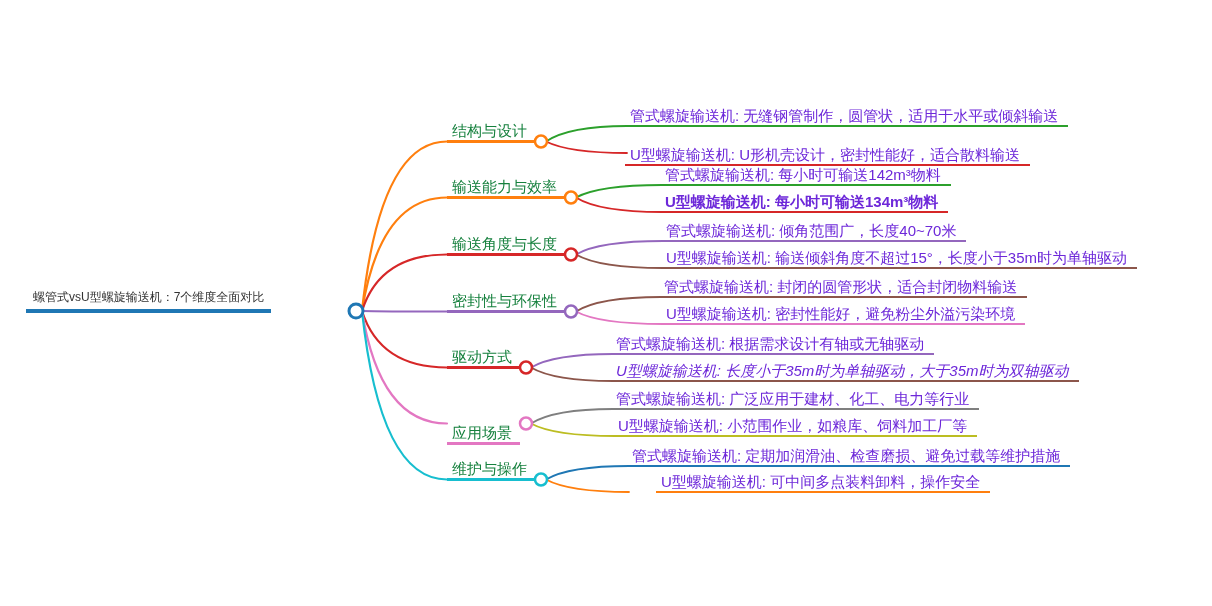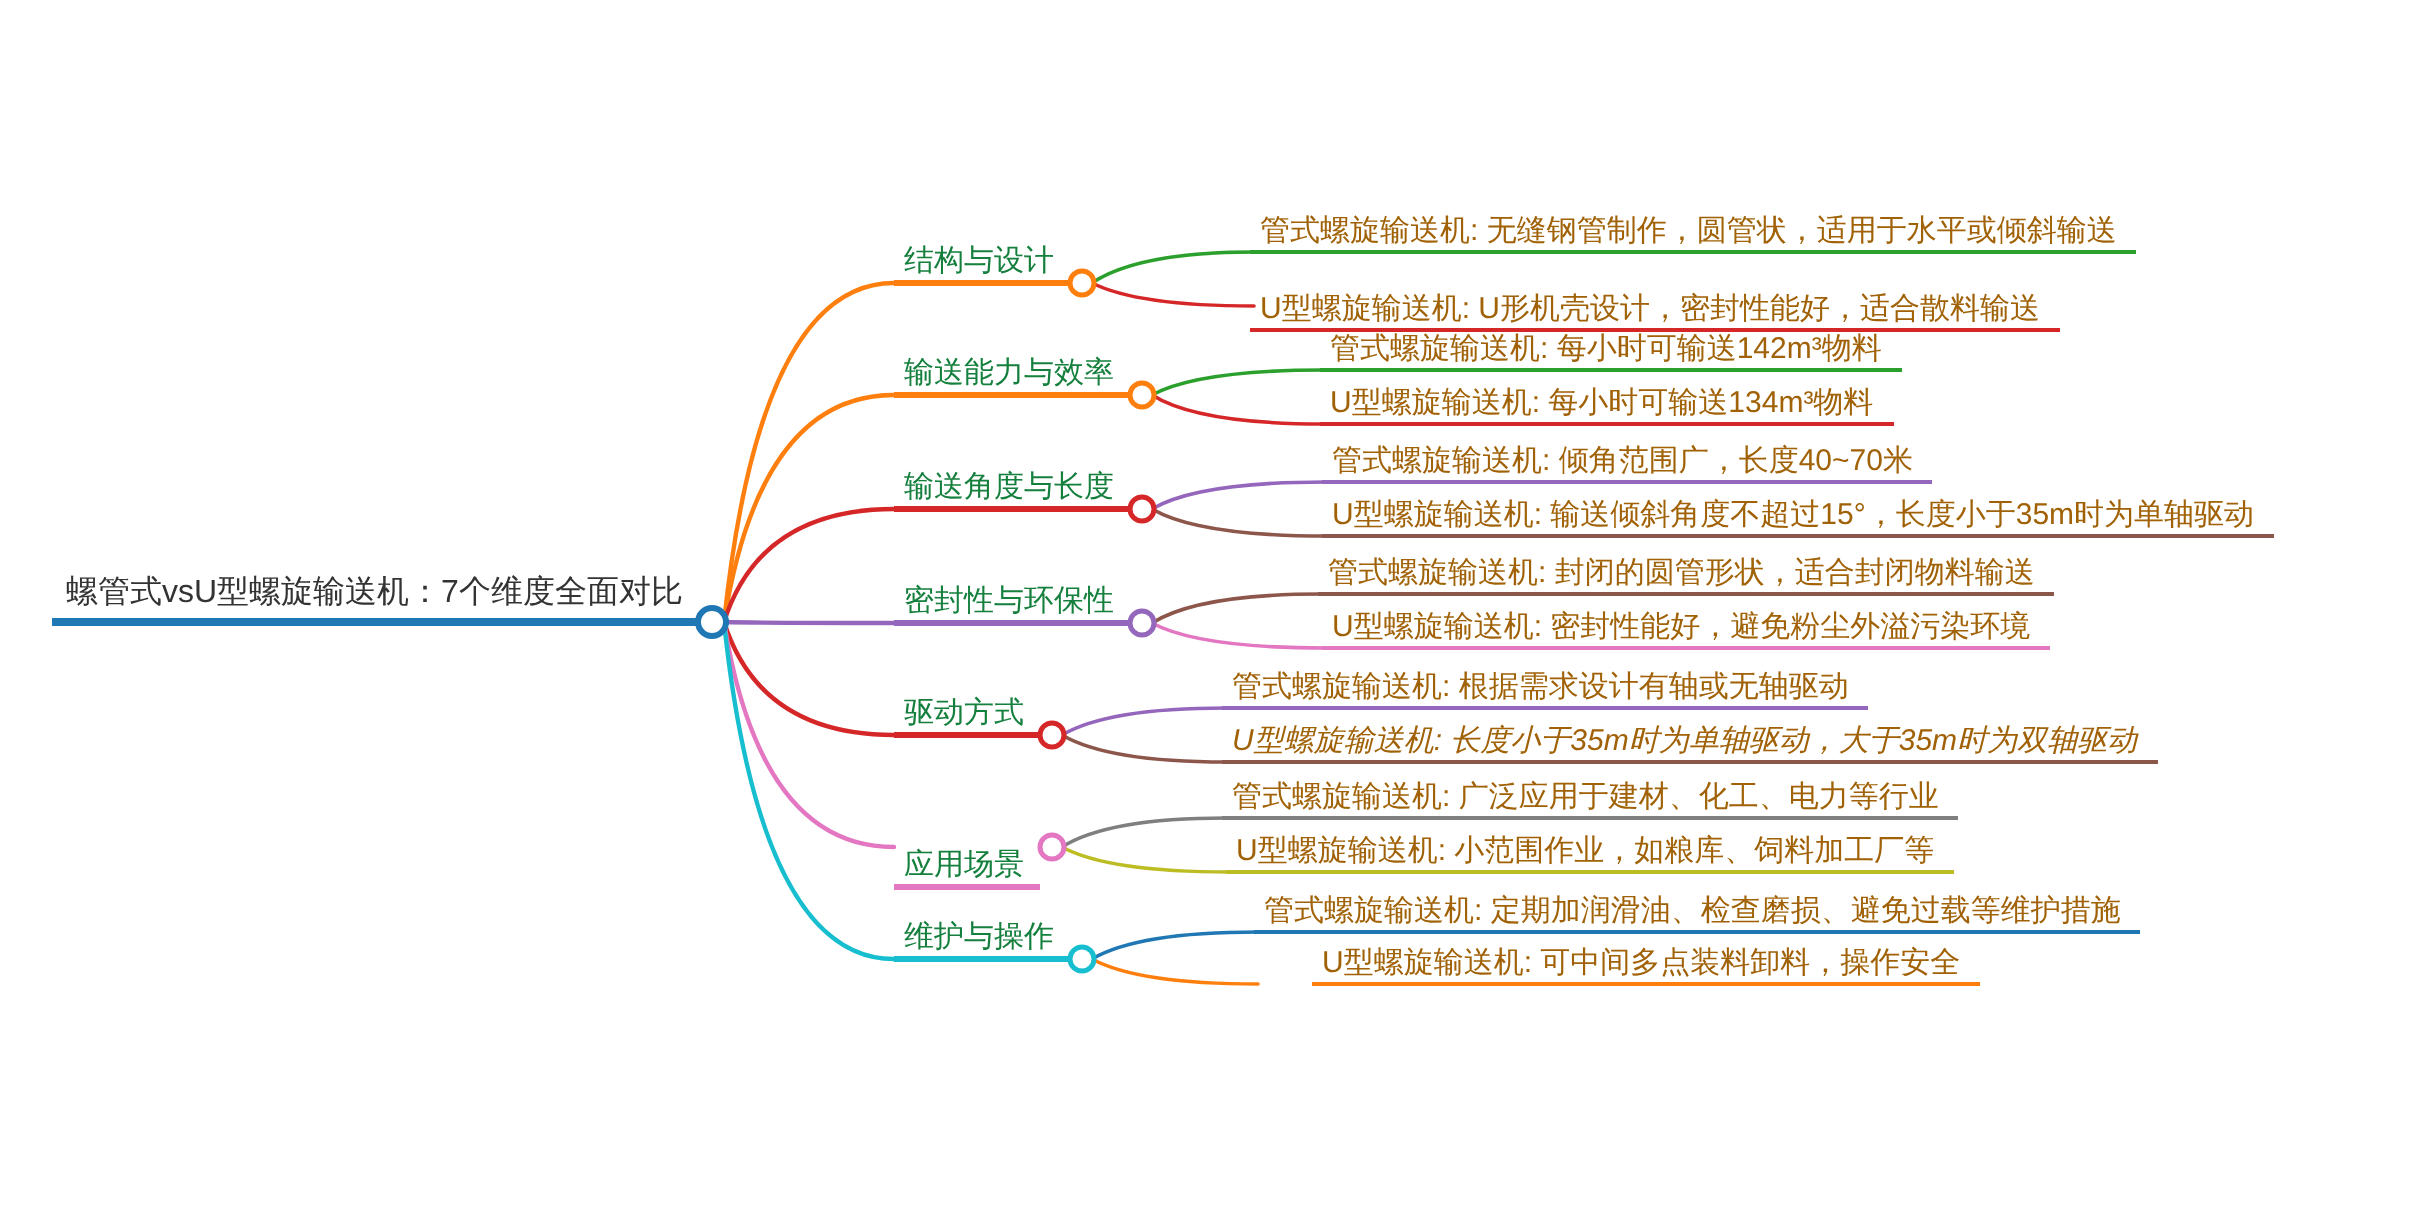--- a/index.html
+++ b/index.html
@@ -3,29 +3,29 @@
 <meta charset="utf-8">
 <style>
   html,body{margin:0;padding:0;background:#ffffff;}
   .canvas{
     position:relative;width:1212px;height:606px;background:#ffffff;
     font-family:"Liberation Sans","DejaVu Sans",sans-serif;overflow:hidden;
   }
   svg.links{position:absolute;left:0;top:0;width:1212px;height:606px;}
   .node{position:absolute;white-space:nowrap;cursor:pointer;}
   .node-root{
-    font-size:16px;line-height:20px;color:#333333;font-weight:500;
+    font-size:12px;line-height:20px;color:#333333;font-weight:500;
     padding:0 7px 2px 7px;border-bottom:4px solid transparent;
   }
   .node-topic{
     font-size:15px;line-height:17px;color:#15803d;font-weight:400;
     padding:0 8px 1px 5px;border-bottom:3px solid transparent;text-align:right;
   }
   .node-child{
-    font-size:15px;line-height:16px;color:#a16207;font-weight:400;
+    font-size:15px;line-height:16px;color:#6d28d9;font-weight:400;
     padding:0 10px 1px 5px;border-bottom:2px solid transparent;
   }
 </style>
 </head>
 <body>
 
 <div class="canvas">
   <svg class="links" xmlns="http://www.w3.org/2000/svg">
       <path d="M 362 311 Q 380 141.5, 447 141.5" fill="none" stroke="#ff7f0e" stroke-width="2.2" stroke-linecap="round"></path>
       <path d="M 546 141.5 Q 569 126, 627 126" fill="none" stroke="#2ca02c" stroke-width="1.8" stroke-linecap="round"></path>
@@ -57,21 +57,21 @@
       <circle cx="541" cy="479.5" r="6" fill="#ffffff" stroke="#17becf" stroke-width="2.5"></circle>
       <circle cx="356" cy="311" r="7" fill="#ffffff" stroke="#1f77b4" stroke-width="3"></circle>
     </svg>
   <div class="node node-root" id="root-node" style="left: 26px; top: 287px; border-bottom-color: rgb(31, 119, 180);">螺管式vsU型螺旋输送机：7个维度全面对比</div>
   <div id="nodes">
       <div class="node node-topic" id="branch-0" style="left: 447px; top: 122px; border-bottom-color: rgb(255, 127, 14);">结构与设计</div>
       <div class="node node-child" id="child-0-0" style="left: 625px; top: 108px; border-bottom-color: rgb(44, 160, 44);">管式螺旋输送机: 无缝钢管制作，圆管状，适用于水平或倾斜输送</div>
       <div class="node node-child" id="child-0-1" style="left: 625px; top: 135px; border-bottom-color: rgb(214, 39, 40); margin-top: 12px;">U型螺旋输送机: U形机壳设计，密封性能好，适合散料输送</div>
       <div class="node node-topic" id="branch-1" style="left: 447px; top: 178px; border-bottom-color: rgb(255, 127, 14);">输送能力与效率</div>
       <div class="node node-child" id="child-1-0" style="left: 660px; top: 167px; border-bottom-color: rgb(44, 160, 44);">管式螺旋输送机: 每小时可输送142m³物料</div>
-      <div class="node node-child" id="child-1-1" style="left: 660px; top: 194px; border-bottom-color: rgb(214, 39, 40);">U型螺旋输送机: 每小时可输送134m³物料</div>
+      <div class="node node-child" id="child-1-1" style="left: 660px; top: 194px; border-bottom-color: rgb(214, 39, 40); font-weight: bold;">U型螺旋输送机: 每小时可输送134m³物料</div>
       <div class="node node-topic" id="branch-2" style="left: 447px; top: 235px; border-bottom-color: rgb(214, 39, 40);">输送角度与长度</div>
       <div class="node node-child" id="child-2-0" style="left: 661px; top: 223px; border-bottom-color: rgb(148, 103, 189);">管式螺旋输送机: 倾角范围广，长度40~70米</div>
       <div class="node node-child" id="child-2-1" style="left: 661px; top: 250px; border-bottom-color: rgb(140, 86, 75); text-align: right;">U型螺旋输送机: 输送倾斜角度不超过15°，长度小于35m时为单轴驱动</div>
       <div class="node node-topic" id="branch-3" style="left: 447px; top: 292px; border-bottom-color: rgb(148, 103, 189);">密封性与环保性</div>
       <div class="node node-child" id="child-3-0" style="left: 659px; top: 279px; border-bottom-color: rgb(140, 86, 75);">管式螺旋输送机: 封闭的圆管形状，适合封闭物料输送</div>
       <div class="node node-child" id="child-3-1" style="left: 661px; top: 306px; border-bottom-color: rgb(227, 119, 194);">U型螺旋输送机: 密封性能好，避免粉尘外溢污染环境</div>
       <div class="node node-topic" id="branch-4" style="left: 447px; top: 348px; border-bottom-color: rgb(214, 39, 40);">驱动方式</div>
       <div class="node node-child" id="child-4-0" style="left: 611px; top: 336px; border-bottom-color: rgb(148, 103, 189);">管式螺旋输送机: 根据需求设计有轴或无轴驱动</div>
       <div class="node node-child" id="child-4-1" style="left: 611px; top: 363px; border-bottom-color: rgb(140, 86, 75); font-style: italic;">U型螺旋输送机: 长度小于35m时为单轴驱动，大于35m时为双轴驱动</div>
       <div class="node node-topic" id="branch-5" style="left: 447px; top: 424px; border-bottom-color: rgb(227, 119, 194);">应用场景</div>

